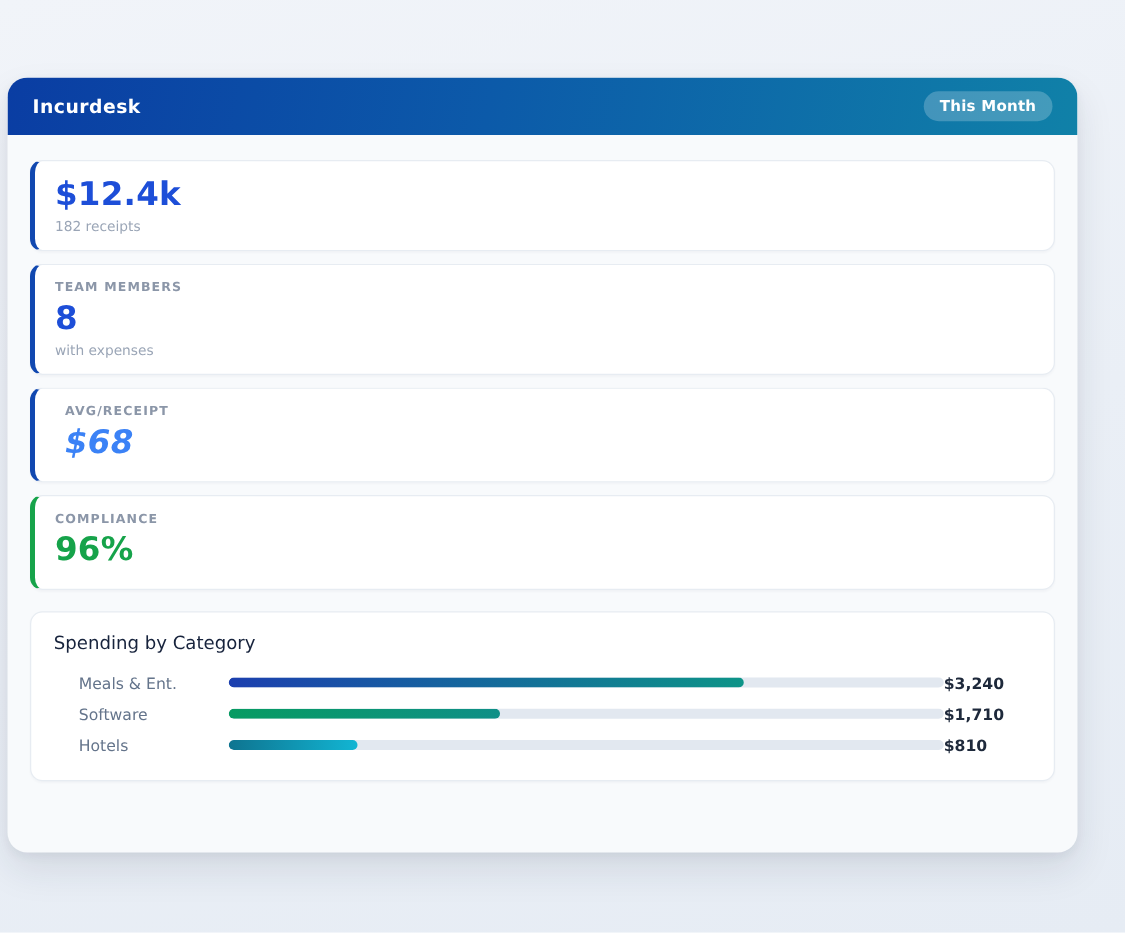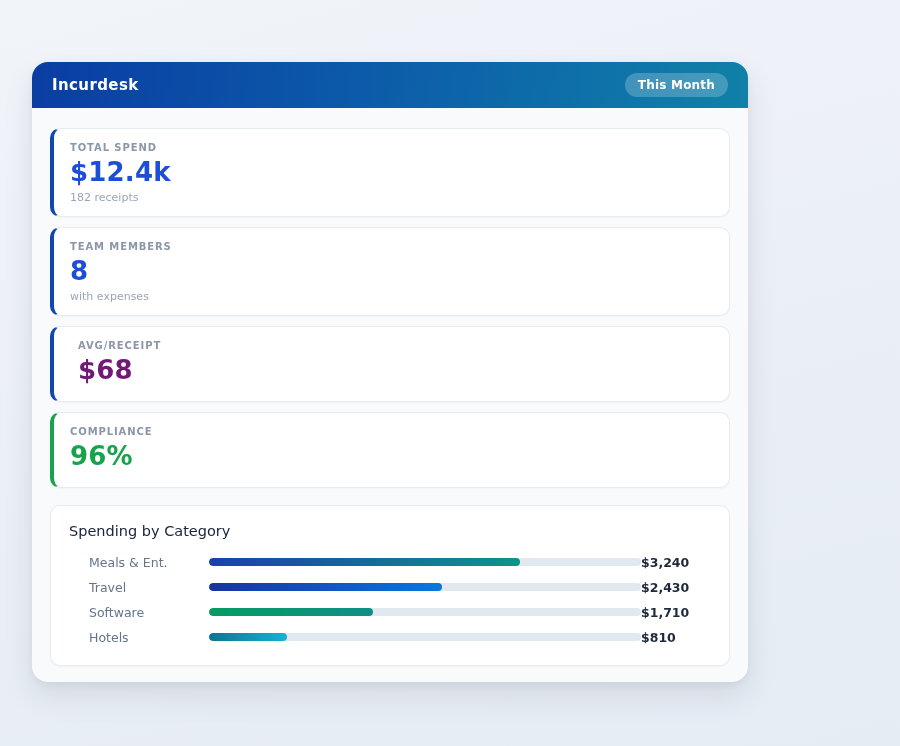--- a/index.html
+++ b/index.html
@@ -4,21 +4,21 @@
 <style>
   * { margin:0; padding:0; box-sizing:border-box; }
   html,body { width:900px; height:746px; }
   body {
     font-family:"DejaVu Sans","Liberation Sans",sans-serif;
     background:linear-gradient(165deg,#f1f4f9 0%,#eaeff6 55%,#e6ecf4 100%);
     position:relative;
     overflow:hidden;
   }
   .panel {
-    position:absolute; left:32px; top:62px; width:716px; height:620px;
+    position:absolute; left:6px; top:62px; width:856px; height:620px;
     background:#f8fafc; border-radius:16px;
     box-shadow:0 14px 30px rgba(30,41,59,.10), 0 3px 8px rgba(30,41,59,.05);
     overflow:hidden;
   }
   .app-header {
     height:46px; display:flex; align-items:center; justify-content:space-between;
     padding:0 20px;
   }
   .app-title { color:#ffffff; font-size:15px; font-weight:700; letter-spacing:.4px; }
   .badge {
@@ -55,61 +55,53 @@
 <div class="panel">
 
   <div class="app-header" style="background: linear-gradient(100deg, rgb(10, 61, 163) 0%, rgb(12, 90, 169) 45%, rgb(16, 129, 168) 100%);">
     <div class="app-title">Incurdesk</div>
     <button class="badge">This Month</button>
   </div>
 
   <div class="content">
 
     <div class="stat-card" style="border-left-color: rgb(17, 72, 176);">
-      <div class="stat-label">TOTAL SPEND</div>
       <div class="stat-value" style="color: rgb(29, 78, 216);">$12.4k</div>
       <div class="stat-sub">182 receipts</div>
     </div>
 
     <div class="stat-card" style="border-left-color: rgb(17, 72, 176);">
       <div class="stat-label">TEAM MEMBERS</div>
       <div class="stat-value" style="color: rgb(29, 78, 216);">8</div>
       <div class="stat-sub">with expenses</div>
     </div>
 
     <div class="stat-card" style="border-left-color: rgb(17, 72, 176); padding-left: 24px;">
       <div class="stat-label">AVG/RECEIPT</div>
-      <div class="stat-value" style="color: #701a75;">$68</div>
+      <div class="stat-value" style="color: #3b82f6; font-style: italic;">$68</div>
       <div class="stat-sub"></div>
     </div>
 
     <div class="stat-card" style="border-left-color: rgb(22, 163, 74);">
       <div class="stat-label">COMPLIANCE</div>
       <div class="stat-value" style="color: rgb(22, 163, 74);">96%</div>
       <div class="stat-sub"></div>
     </div>
 
     <div class="chart-card">
       <div class="chart-title">Spending by Category</div>
 
       <div class="chart-row">
         <div class="cat-label">Meals &amp; Ent.</div>
         <div class="track" style="background: rgb(226, 232, 240);">
             <div class="bar" style="width: 72%; background: linear-gradient(90deg, rgb(28, 63, 175), rgb(13, 148, 136));"></div>
           </div>
         <div class="row-value">$3,240</div>
       </div>
 
-      <div class="chart-row">
-        <div class="cat-label">Travel</div>
-        <div class="track" style="background: rgb(226, 232, 240);">
-            <div class="bar" style="width: 54%; background: linear-gradient(90deg, rgb(22, 52, 158), rgb(10, 120, 221));"></div>
-          </div>
-        <div class="row-value">$2,430</div>
-      </div>
 
       <div class="chart-row">
         <div class="cat-label">Software</div>
         <div class="track" style="background: rgb(226, 232, 240);">
             <div class="bar" style="width: 38%; background: linear-gradient(90deg, rgb(7, 155, 98), rgb(15, 143, 135));"></div>
           </div>
         <div class="row-value">$1,710</div>
       </div>
 
 

